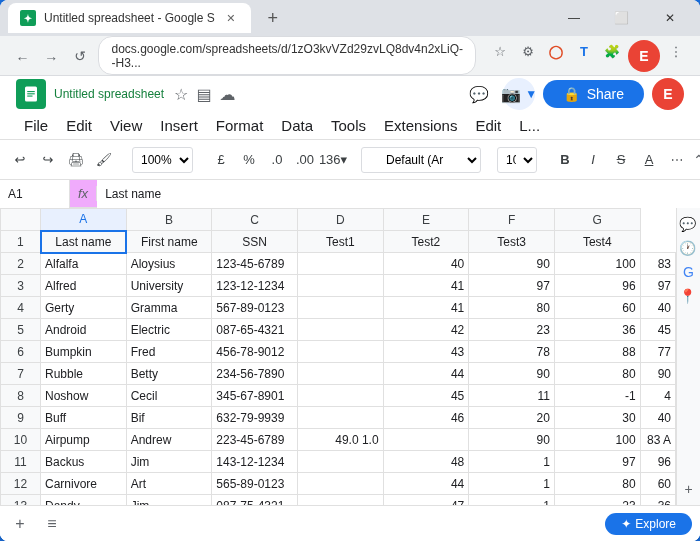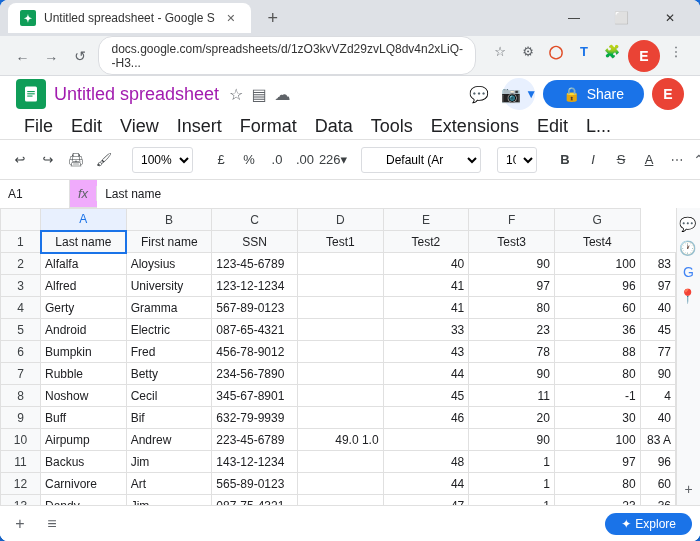--- a/index.html
+++ b/index.html
@@ -28,21 +28,21 @@
     .sheets-title-bar { height: 36px; display: flex; align-items: center; padding: 4px 16px; gap: 8px; }
     .sheets-logo { width: 30px; height: 30px; background: #0f9d58; border-radius: 4px; display: flex; align-items: center; justify-content: center; color: white; font-size: 16px; font-weight: bold; }
     .title-icons { display: flex; gap: 4px; align-items: center; }
     .title-icon { color: #5f6368; cursor: pointer; font-size: 16px; padding: 2px; }
     .sheets-actions { margin-left: auto; display: flex; align-items: center; gap: 8px; }
     .icon-btn { width: 32px; height: 32px; border-radius: 50%; display: flex; align-items: center; justify-content: center; cursor: pointer; color: #5f6368; font-size: 16px; }
     .share-btn { background: #1a73e8; color: white; border: none; border-radius: 20px; padding: 6px 20px; font-size: 14px; font-weight: 500; cursor: pointer; display: flex; align-items: center; gap: 6px; }
     .user-avatar { width: 32px; height: 32px; border-radius: 50%; background: #ea4335; color: white; display: flex; align-items: center; justify-content: center; font-size: 14px; font-weight: bold; cursor: pointer; }
 
     .menu-bar { height: 28px; display: flex; align-items: center; padding: 0 16px; gap: 2px; }
-    .menu-item { padding: 4px 8px; border-radius: 4px; cursor: pointer; color: #202124; font-size: 18px; }
+    .menu-item { padding: 4px 8px; border-radius: 4px; cursor: pointer; color: #202124; font-size: 15px; }
 
     
     .toolbar { height: 40px; display: flex; align-items: center; padding: 0 8px; gap: 4px; border-bottom: 1px solid #e0e0e0; background: #fff; }
     .tool-btn { height: 28px; min-width: 24px; border: none; background: transparent; cursor: pointer; border-radius: 3px; display: flex; align-items: center; justify-content: center; padding: 0 4px; color: #3c4043; font-size: 13px; }
     .tool-separator { width: 1px; height: 20px; background: #e0e0e0; margin: 0 4px; }
     .zoom-select { height: 26px; border: 1px solid #dadce0; border-radius: 3px; padding: 0 4px; font-size: 12px; background: #fff; cursor: pointer; }
     .font-select { height: 26px; border: 1px solid #dadce0; border-radius: 3px; padding: 0 20px; font-size: 12px; background: #fff; cursor: pointer; width: 120px; }
     .size-select { height: 26px; border: 1px solid #dadce0; border-radius: 3px; padding: 0 4px; font-size: 12px; background: #fff; cursor: pointer; width: 40px; }
     .tb-bold { font-weight: bold; }
     .tb-italic { font-style: italic; }
@@ -121,21 +121,21 @@
     <div class="sheets-header">
       <div class="sheets-title-bar">
         <div class="sheets-logo">
           <svg width="18" height="18" viewBox="0 0 24 24" fill="white">
               <rect x="4" y="2" width="16" height="20" rx="2" fill="white"></rect>
               <rect x="7" y="8" width="10" height="1.5" fill="#0f9d58"></rect>
               <rect x="7" y="11" width="10" height="1.5" fill="#0f9d58"></rect>
               <rect x="7" y="14" width="7" height="1.5" fill="#0f9d58"></rect>
             </svg>
         </div>
-        <span style="font-size:18px;color:#a21caf;">Untitled spreadsheet</span>
+        <span style="font-size:12px;color:#15803d;">Untitled spreadsheet</span>
         <div class="title-icons">
           <span class="title-icon">☆</span>
           <span class="title-icon">▤</span>
           <span class="title-icon">☁</span>
         </div>
         <div class="sheets-actions">
           <div class="icon-btn">💬</div>
           <div class="icon-btn" style="background:#e8f0fe; border-radius:20px; padding:0 8px; display:flex; gap:4px; align-items:center;">
             <span style="color:#1a73e8; font-size:16px;">📷</span>
             <span style="color:#1a73e8; font-size:12px;">▼</span>
@@ -168,21 +168,21 @@
       <button class="tool-btn">🖌</button>
       <div class="tool-separator"></div>
       <select class="zoom-select">
         <option>100%</option>
       </select>
       <div class="tool-separator"></div>
       <button class="tool-btn">£</button>
       <button class="tool-btn">%</button>
       <button class="tool-btn">.0</button>
       <button class="tool-btn">.00</button>
-      <button class="tool-btn">226▾</button>
+      <button class="tool-btn">136▾</button>
       <div class="tool-separator"></div>
       <select class="font-select">
         <option>Default (Ari...</option>
       </select>
       <div class="tool-separator"></div>
       <select class="size-select">
         <option>10</option>
       </select>
       <div class="tool-separator"></div>
       <button class="tool-btn tb-bold">B</button>
@@ -259,21 +259,21 @@
                   <td class="num">80</td>
                   <td class="num">60</td>
                   <td class="num">40</td>
                 </tr>
                 <tr>
                   <td class="row-num">5</td>
                   <td>Android</td>
                   <td>Electric</td>
                   <td>087-65-4321</td>
                   <td></td>
-                  <td class="num">33</td>
+                  <td class="num">42</td>
                   <td class="num">23</td>
                   <td class="num">36</td>
                   <td class="num">45</td>
                 </tr>
                 <tr>
                   <td class="row-num">6</td>
                   <td>Bumpkin</td>
                   <td>Fred</td>
                   <td>456-78-9012</td>
                   <td></td>

